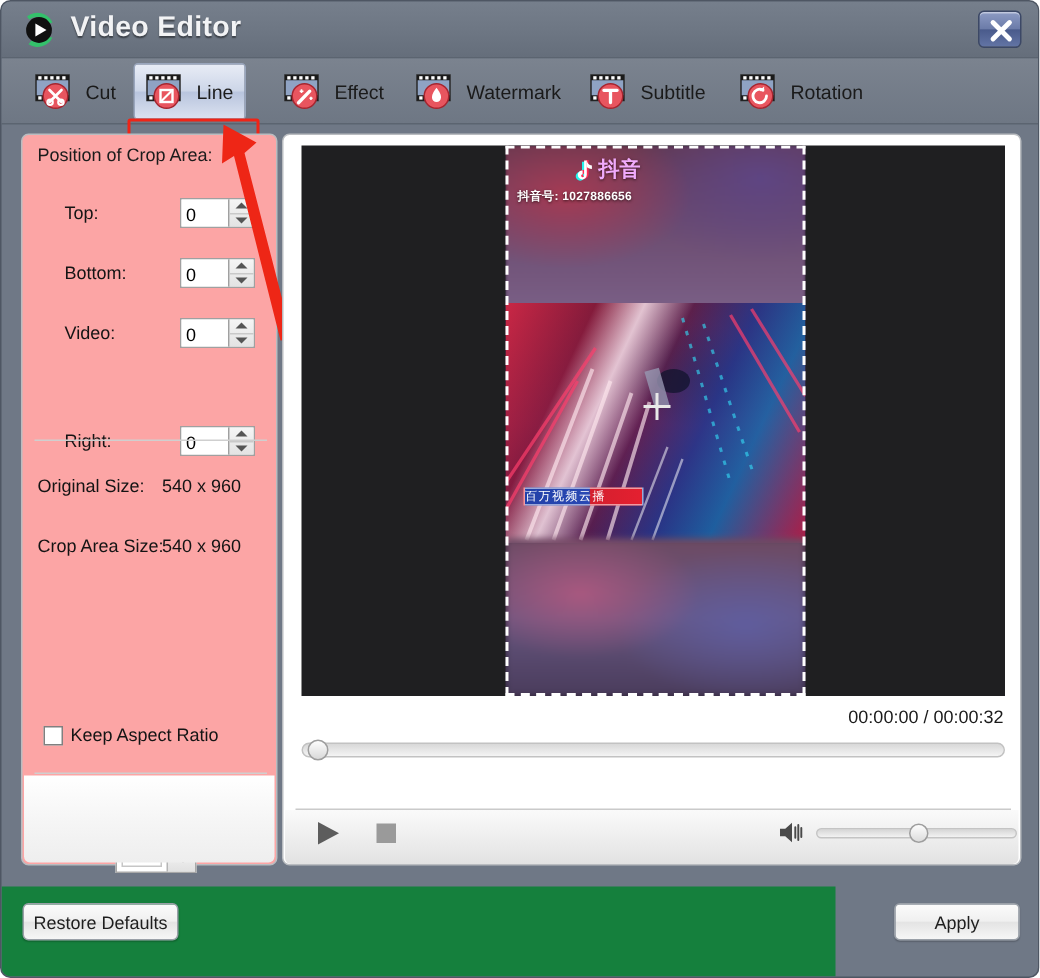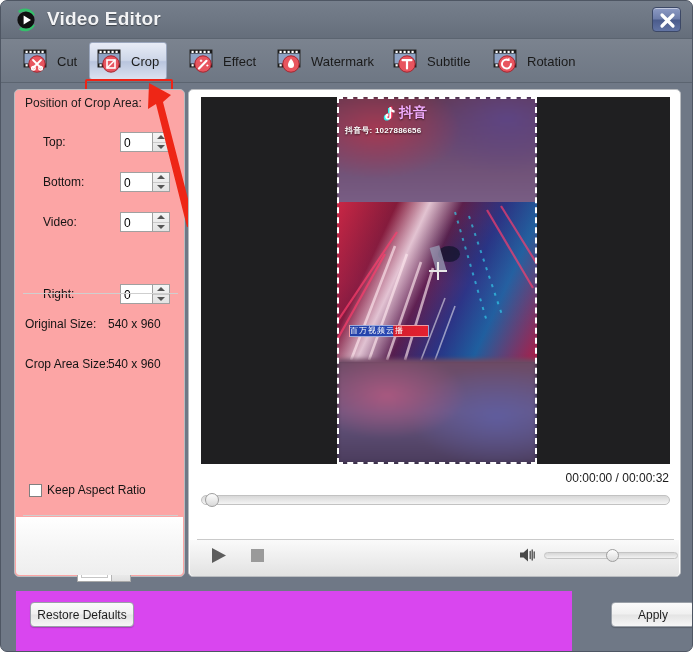--- a/index.html
+++ b/index.html
@@ -283,22 +283,22 @@
   }
   #vol-thumb {
     position: absolute; left: 62px; top: 0; width: 13px; height: 13px;
     border-radius: 50%;
     background: linear-gradient(to bottom,#fdfdfd,#dcdcdc);
     border: 1px solid #9e9e9e; cursor: pointer;
   }
 
   
   #footer {
-    position: absolute; left: 15px; bottom: 0; width: 556px; height: 60px;
-    background: #d946ef;
+    position: absolute; left: 0; bottom: 0; width: 556px; height: 60px;
+    background: #15803d;
   }
   .btn {
     position: absolute; height: 25px;
     border: 1px solid #9aa0a8; border-radius: 4px;
     background: linear-gradient(to bottom, #fbfbfb 0%, #f0f0f0 48%, #e4e4e4 52%, #f6f6f6 100%);
     font-size: 12px; color: #1e1e1e;
     display: flex; align-items: center; justify-content: center;
     cursor: pointer;
     box-shadow: 0 1px 1px rgba(0,0,0,.2);
   }
@@ -374,21 +374,21 @@
               <rect x="6.5" y="16.2" width="2.2" height="2.2"></rect>
             <rect x="10.5" y="16.2" width="2.2" height="2.2"></rect>
               <rect x="14.5" y="16.2" width="2.2" height="2.2"></rect>
             <rect x="18.5" y="16.2" width="2.2" height="2.2"></rect>
           </g>
           <circle cx="14" cy="16" r="8.2" fill="#e8555f" stroke="#a52630" stroke-width="1"></circle>
           <rect x="10" y="12" width="8" height="8" fill="none" stroke="#ffffff" stroke-width="1.6"></rect>
           <path d="M10 20 L18 12" stroke="#ffffff" stroke-width="1.4"></path>
         </svg>
       </span>
-      <span class="tb-label">Crop</span>
+      <span class="tb-label">Line</span>
     </div>
 
     <div class="tb-item" style="left:180px;">
       <span class="filmicon">
         <svg width="30" height="26" viewBox="0 0 30 26">
           <rect x="1" y="2" width="22" height="17" fill="#8fa3c4" stroke="#2a2a2a" stroke-width="1"></rect>
           <rect x="1" y="2" width="22" height="3.5" fill="#1b1b1b"></rect>
           <rect x="1" y="15.5" width="22" height="3.5" fill="#1b1b1b"></rect>
           <g fill="#ffffff">
             <rect x="2.5" y="2.8" width="2.2" height="2.2"></rect>

